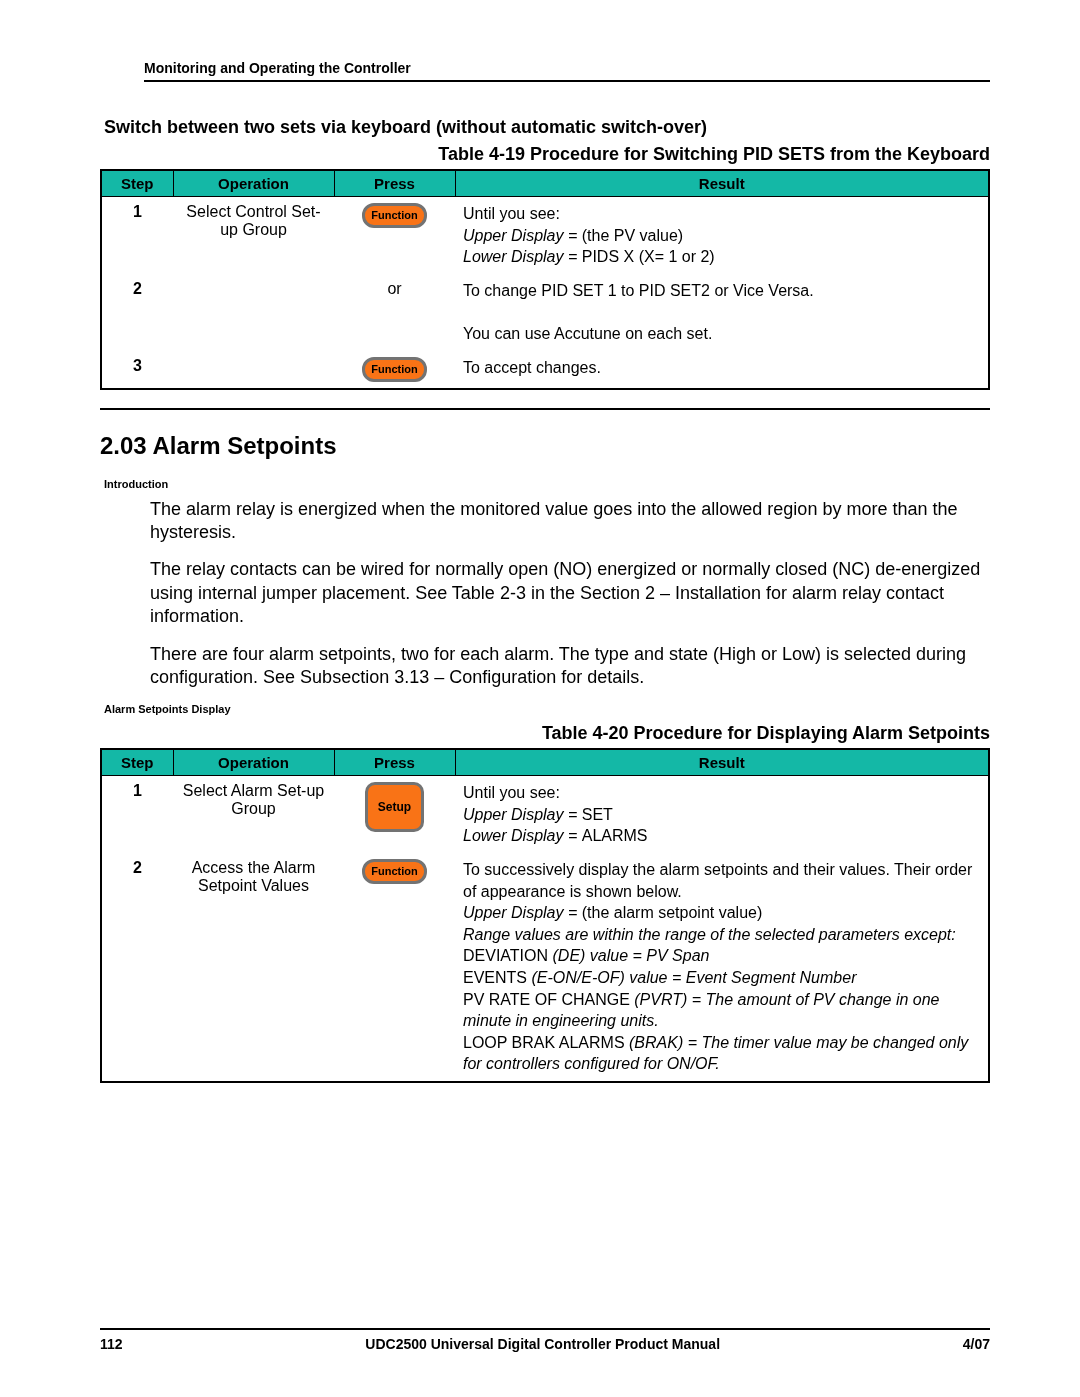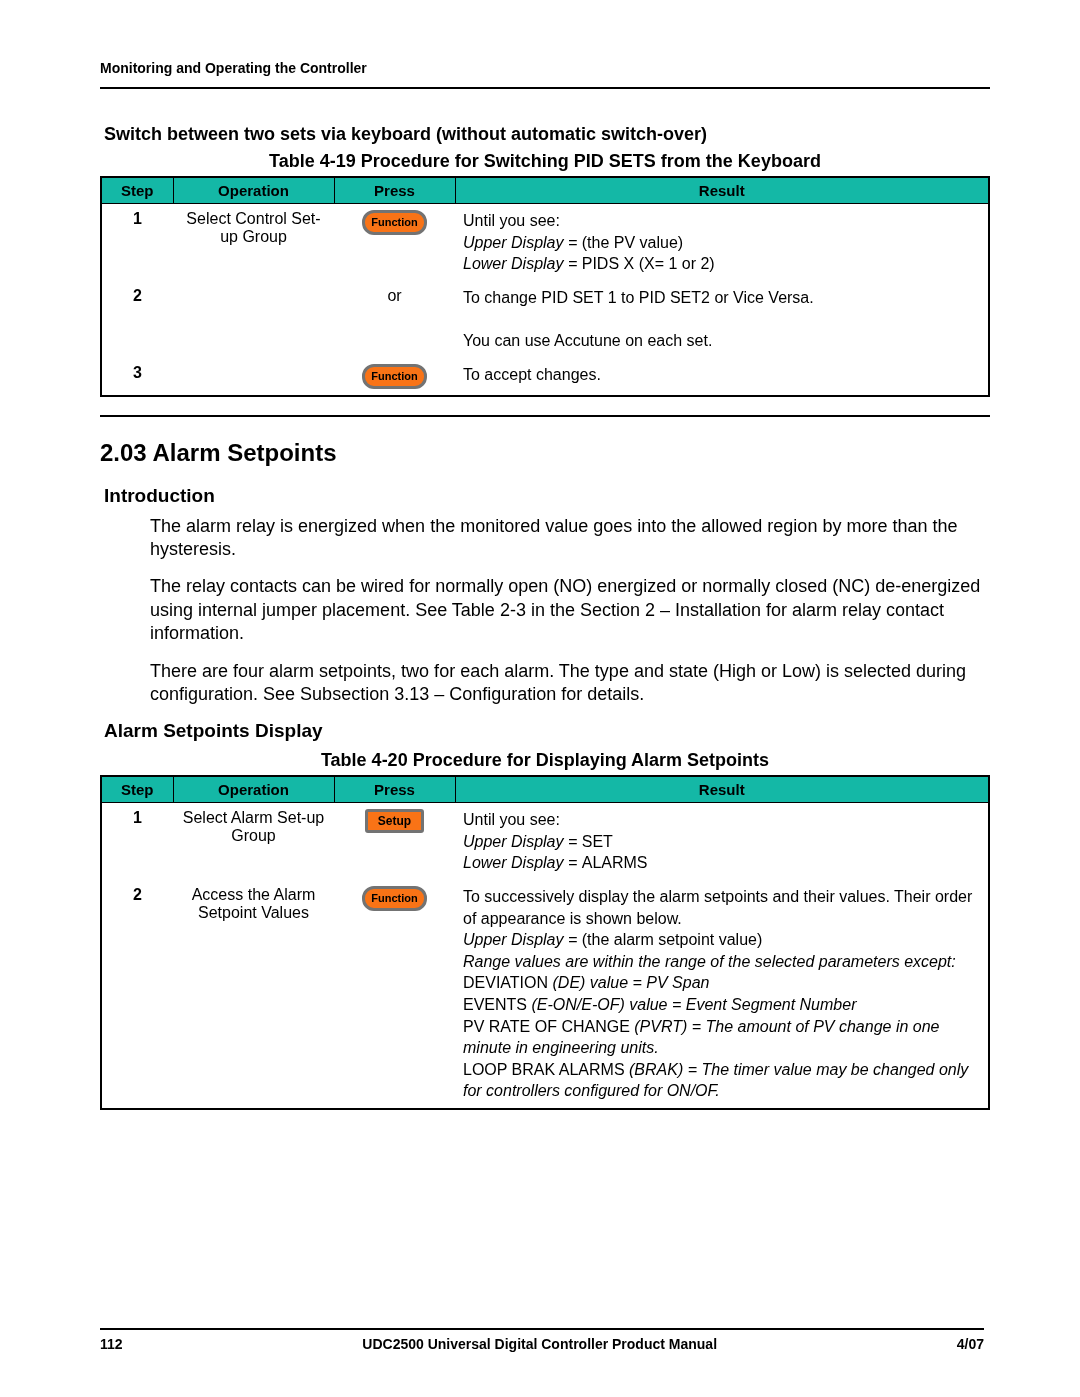--- a/index.html
+++ b/index.html
@@ -12,30 +12,31 @@
     width: 1080px;
     height: 1397px;
     position: relative;
     box-sizing: border-box;
     padding: 60px 90px 45px 100px;
   }
   .running-head {
     font-size: 14px;
     font-weight: bold;
     border-bottom: 2px solid #000;
-    padding-bottom: 11px;
+    padding-bottom: 4px;
     margin-bottom: 35px;
+    margin-left: 44px;
   }
   .subhead {
     font-size: 18px;
     font-weight: bold;
     margin: 0 0 6px 4px;
   }
   .table-caption {
-    text-align: center;
+    text-align: right;
     font-size: 18px;
     font-weight: bold;
     margin: 6px 0 4px 0;
   }
   table.proc {
     width: 100%;
     border-collapse: collapse;
     border: 2px solid #000;
   }
   table.proc th {
@@ -64,52 +65,52 @@
     display: inline-block;
     border: 3px solid #737373;
     border-radius: 12px;
     background: #f97316;
     font-size: 11px;
     font-weight: bold;
     padding: 4px 6px;
     line-height: 1;
   }
   .setupbtn {
-    border-radius: 3px;
-    padding: 3px 10px;
+    border-radius: 10px;
+    padding: 16px 10px;
     font-size: 12px;
     text-align: center;
   }
   .sec-divider {
     border: 0;
     border-top: 2px solid #000;
     margin: 18px 0 22px 0;
   }
   .section-title {
     font-size: 24px;
     font-weight: bold;
     margin: 10px 0 18px 0;
   }
   .h3 {
-    font-size: 19px;
+    font-size: 11px;
     font-weight: bold;
     margin: 10px 0 8px 4px;
   }
   .body-indent p {
     font-size: 18px;
     margin: 0 0 14px 0;
     line-height: 1.3;
     padding-left: 50px;
   }
   .result-cell { font-size: 16px; line-height: 1.35; }
   .result-cell em { font-style: italic; }
   .result-cell .b { font-weight: normal; }
   .footer {
     position: absolute;
-    left: 100px; right: 96px; bottom: 45px;
+    left: 100px; right: 90px; bottom: 45px;
     border-top: 2px solid #000;
     padding-top: 6px;
     font-size: 14px;
     font-weight: bold;
     display: flex;
     justify-content: space-between;
   }
   .press-or { font-size:16px; }
 </style>
 </head>

